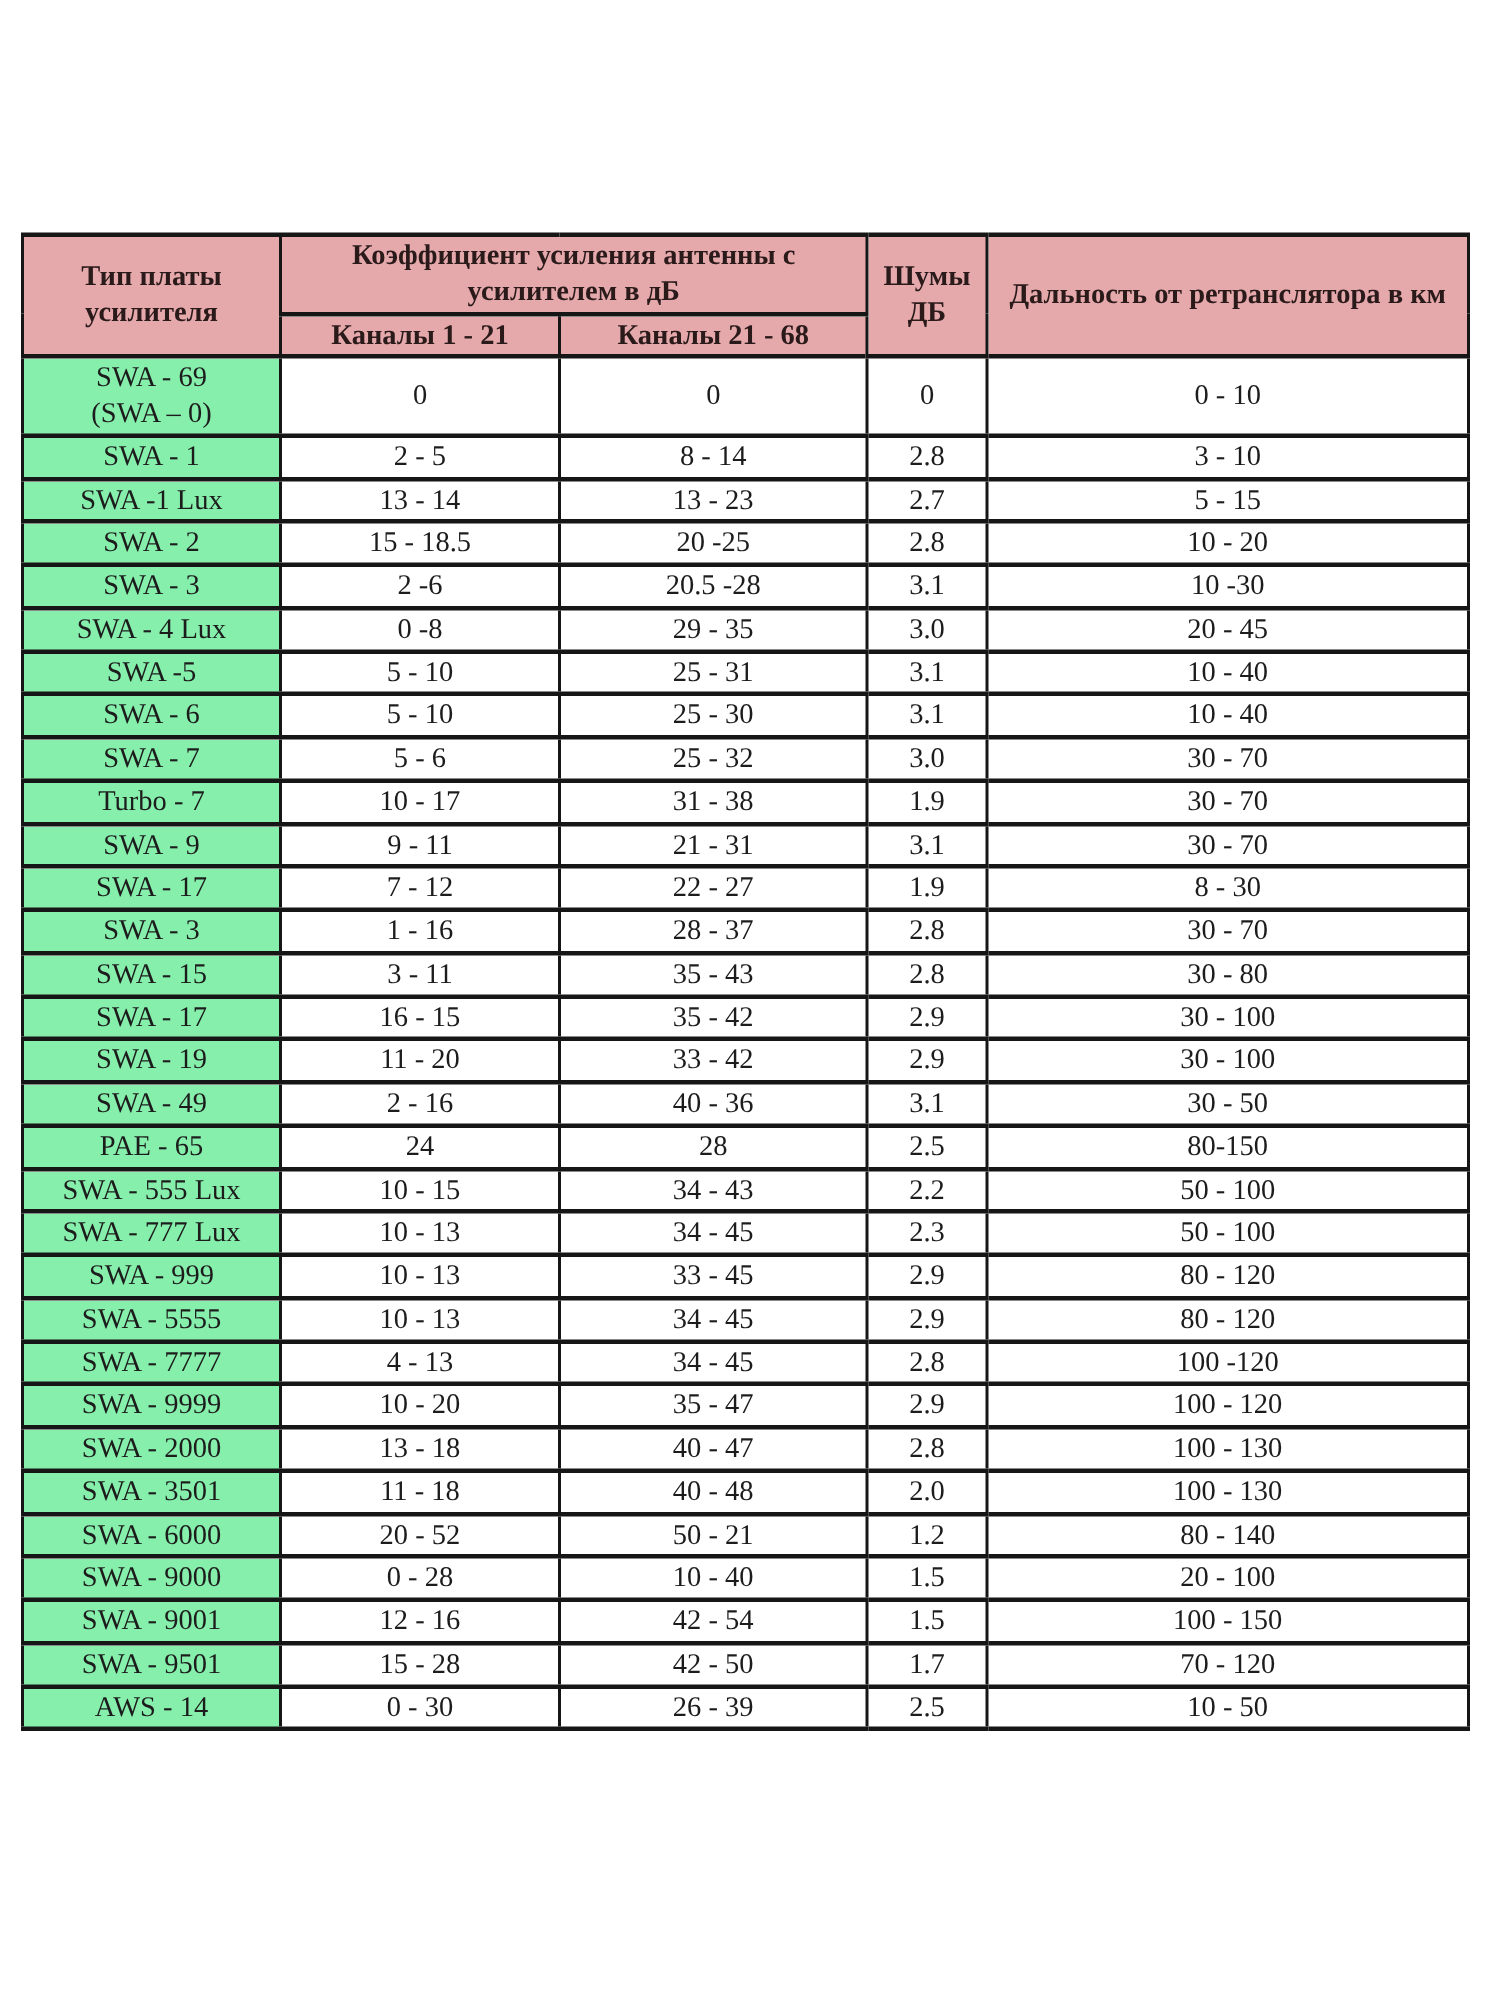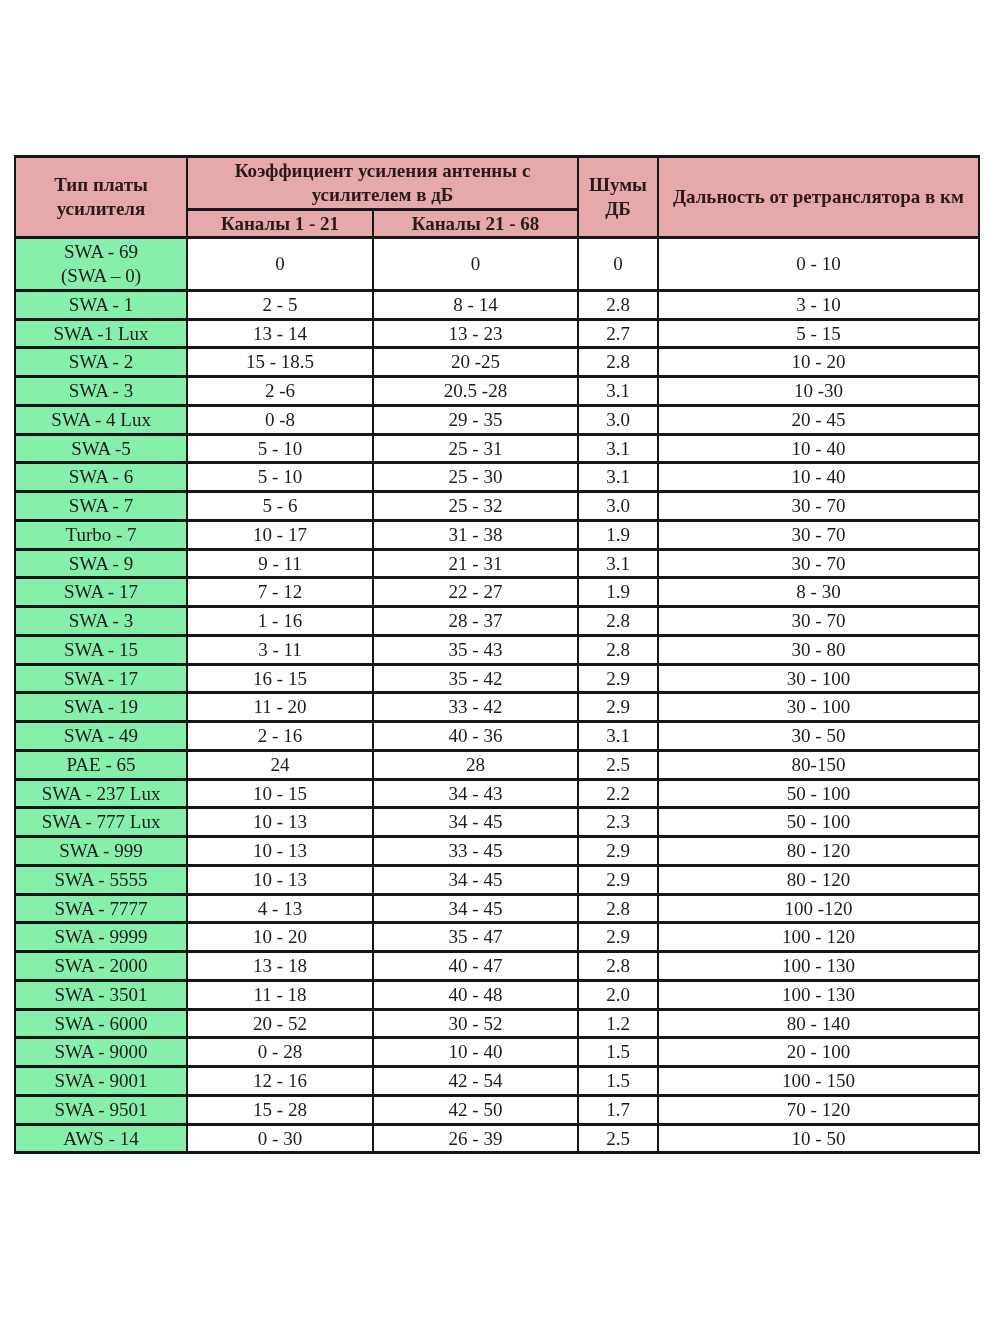--- a/index.html
+++ b/index.html
@@ -217,21 +217,21 @@
 
   <tr>
     <td class="label-cell">PAE - 65</td>
     <td class="data-cell">24</td>
     <td class="data-cell">28</td>
     <td class="data-cell">2.5</td>
     <td class="data-cell">80-150</td>
   </tr>
 
   <tr>
-    <td class="label-cell">SWA - 237 Lux</td>
+    <td class="label-cell">SWA - 555 Lux</td>
     <td class="data-cell">10 - 15</td>
     <td class="data-cell">34 - 43</td>
     <td class="data-cell">2.2</td>
     <td class="data-cell">50 - 100</td>
   </tr>
 
   <tr>
     <td class="label-cell">SWA - 777 Lux</td>
     <td class="data-cell">10 - 13</td>
     <td class="data-cell">34 - 45</td>
@@ -283,21 +283,21 @@
     <td class="label-cell">SWA - 3501</td>
     <td class="data-cell">11 - 18</td>
     <td class="data-cell">40 - 48</td>
     <td class="data-cell">2.0</td>
     <td class="data-cell">100 - 130</td>
   </tr>
 
   <tr>
     <td class="label-cell">SWA - 6000</td>
     <td class="data-cell">20 - 52</td>
-    <td class="data-cell">30 - 52</td>
+    <td class="data-cell">50 - 21</td>
     <td class="data-cell">1.2</td>
     <td class="data-cell">80 - 140</td>
   </tr>
 
   <tr>
     <td class="label-cell">SWA - 9000</td>
     <td class="data-cell">0 - 28</td>
     <td class="data-cell">10 - 40</td>
     <td class="data-cell">1.5</td>
     <td class="data-cell">20 - 100</td>

